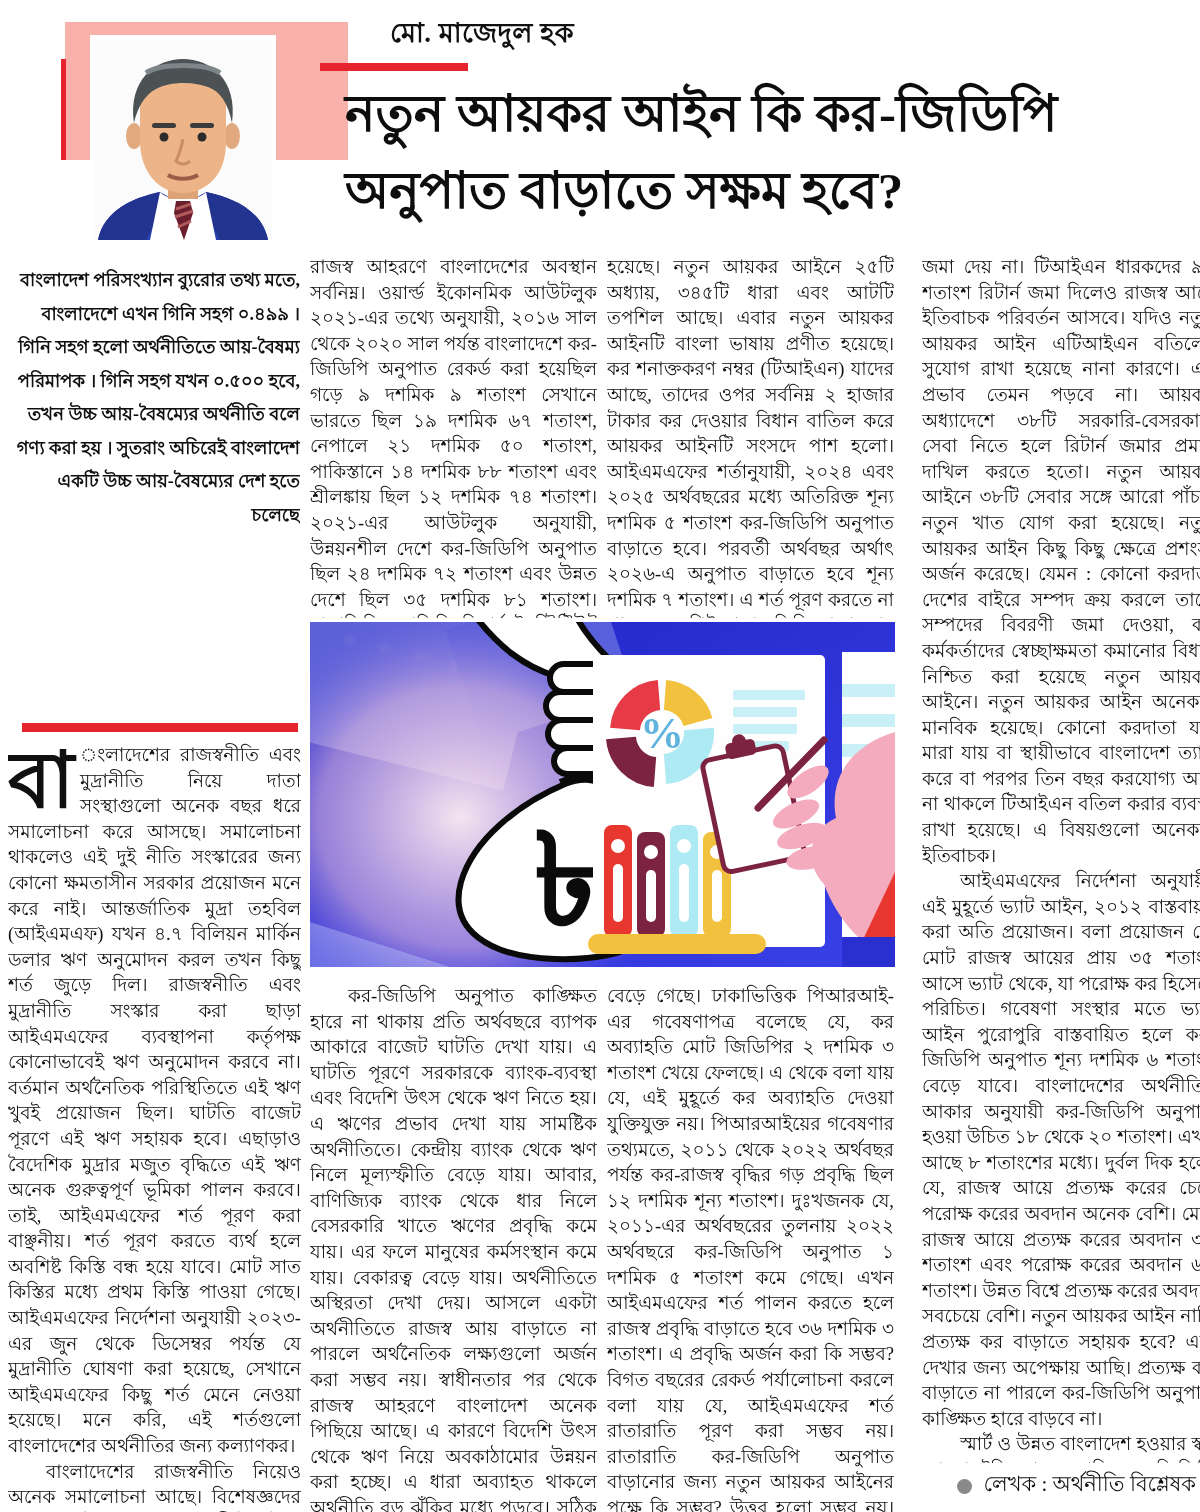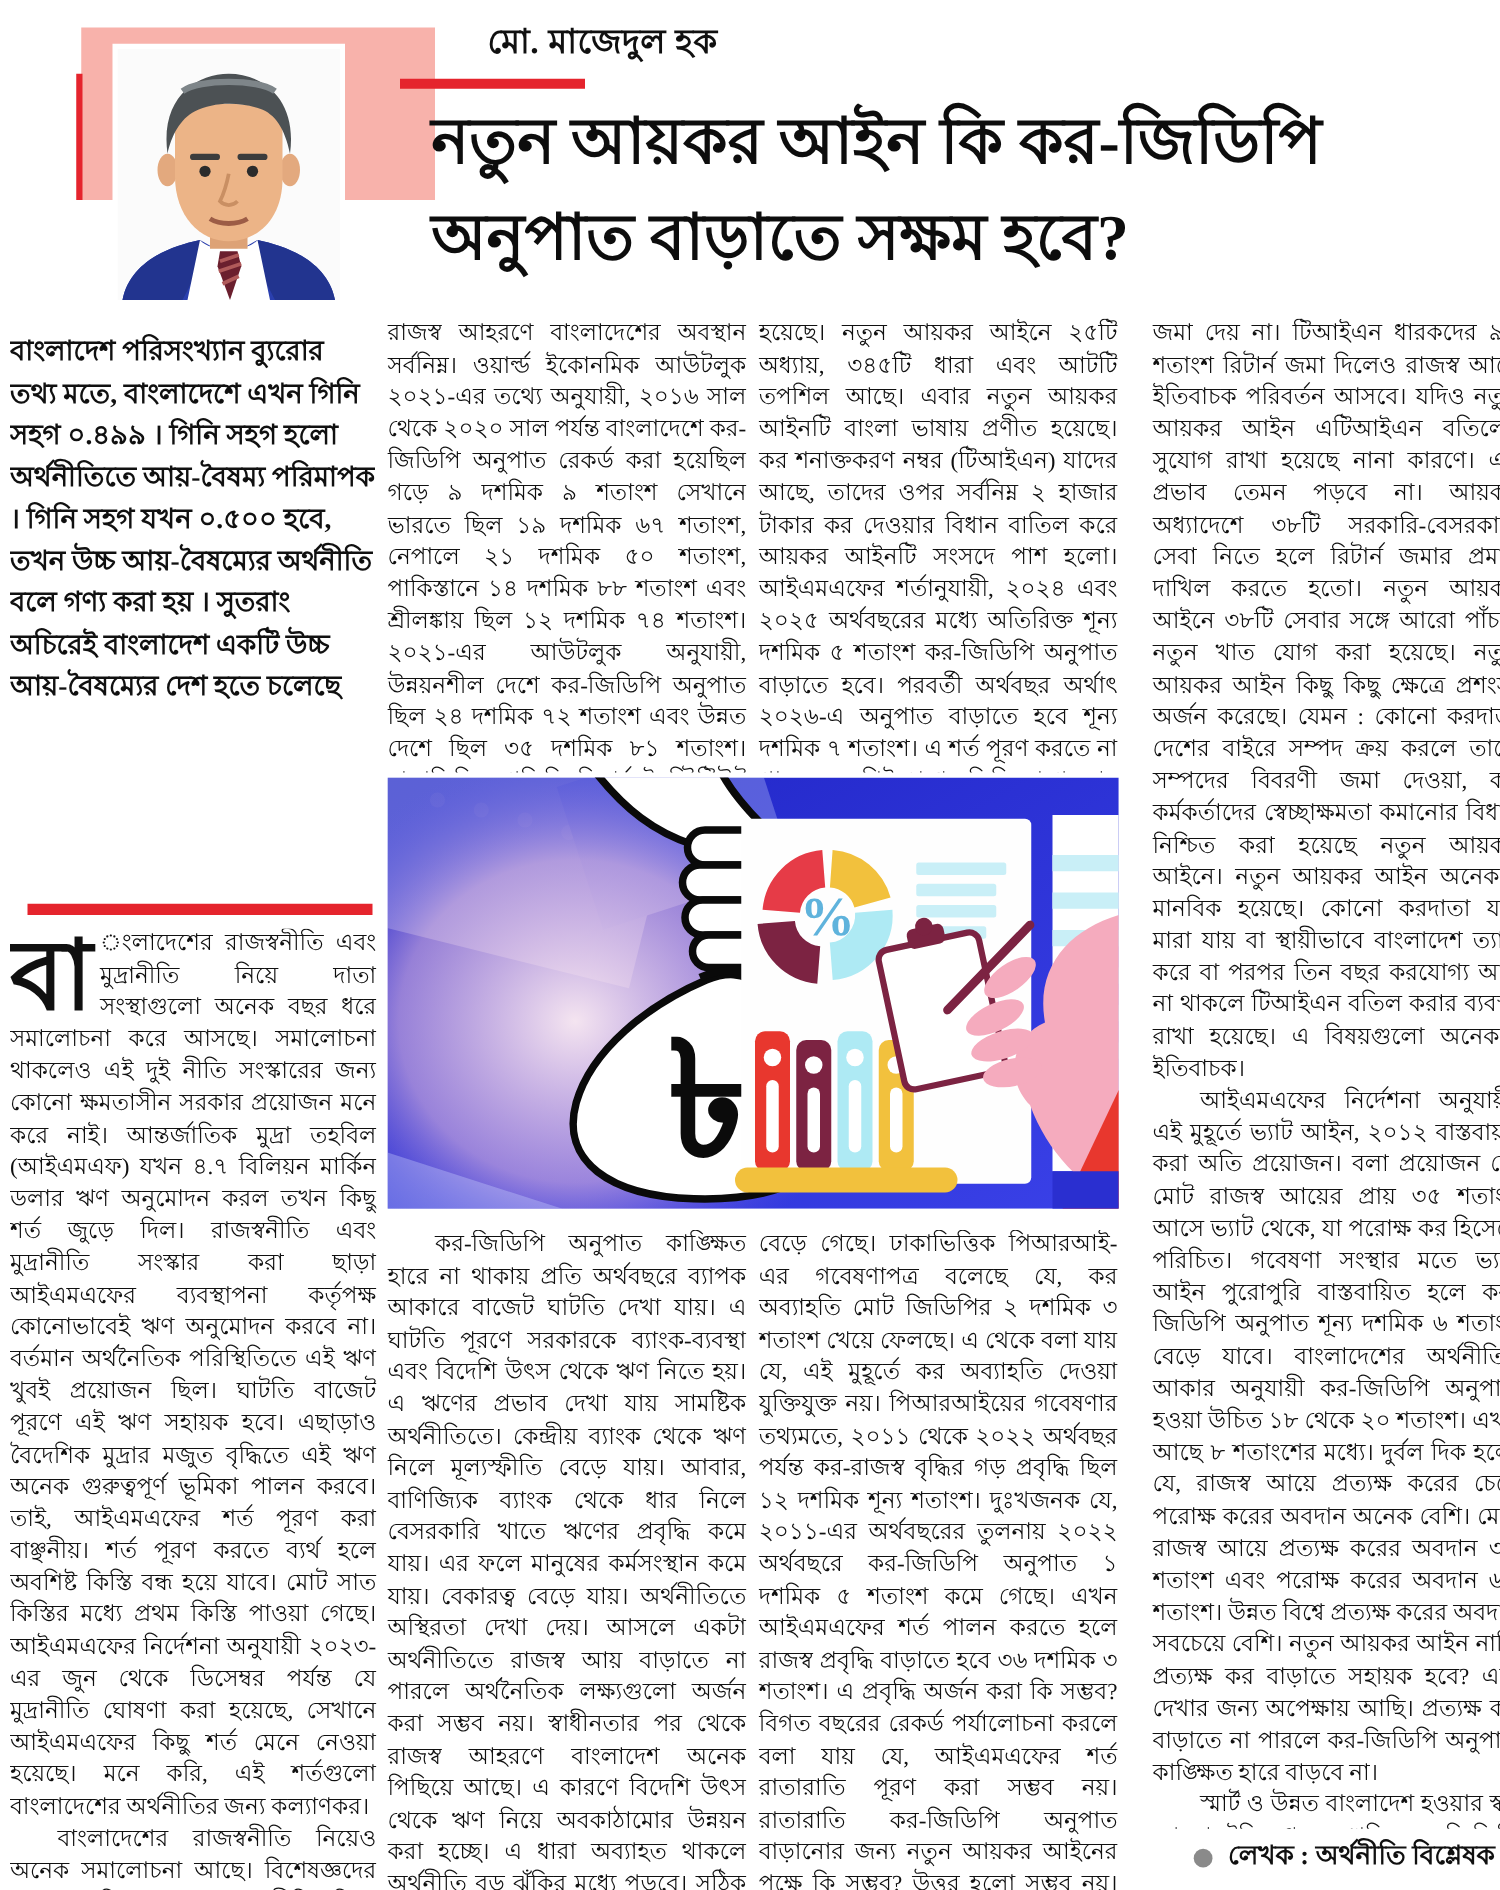--- a/index.html
+++ b/index.html
@@ -13,21 +13,21 @@
   .pink-box { position:absolute; left:65px; top:20px; width:283px; height:138px; background:#f8b2ab; }
   .red-sliver { position:absolute; left:61px; top:57px; width:5px; height:101px; background:#e5242d; }
   .photo-frame { position:absolute; left:90px; top:33px; width:186px; height:209px; background:#ffffff; padding:4px; }
   .photo-frame svg { width:100%; height:100%; display:block; }
   .author-name { position:absolute; left:390px; top:10px; font-size:27px; font-weight:bold; letter-spacing:0.5px; }
   .author-rule { position:absolute; left:320px; top:61px; width:148px; height:8px; background:#e5242d; }
   .headline { position:absolute; left:345px; top:74px; width:860px; font-size:51px; line-height:77px; font-weight:bold; color:#0d0d0d; }
   
   .pullquote {
     position:absolute; left:8px; top:262px; width:292px; height:452px;
-    font-size:22px; line-height:33.5px; font-weight:bold; text-align:left; overflow:hidden;
+    font-size:18px; line-height:33.5px; font-weight:bold; text-align:right; overflow:hidden;
   }
   .quote-rule { position:absolute; left:22px; top:721px; width:276px; height:9px; background:#e5242d; }
   
   .bodycol { position:absolute; font-size:18.5px; line-height:25.6px; text-align:justify; overflow:hidden; }
   .bodycol p { margin:0; }
   .bodycol p.indent { text-indent:38px; }
   #col1  { left:8px;   top:741px; width:293px; height:771px; }
   #col2t { left:310px; top:253px; width:287px; height:363px; }
   #col2b { left:310px; top:982px; width:287px; height:530px; }
   #col3t { left:607px; top:253px; width:287px; height:363px; }
@@ -36,21 +36,21 @@
   .dropcap {
     float:left; font-size:78px; line-height:64px; font-weight:bold;
     margin:6px 8px 0 0; letter-spacing:-2px;
   }
   
   .illustration { position:absolute; left:310px; top:620px; width:585px; height:345px; }
   .illustration svg { width:100%; height:100%; display:block; }
   
   .byline {
     position:absolute; left:903px; top:1466px; width:293px;
-    font-size:21px; font-weight:bold; text-align:right;
+    font-size:21px; font-weight:normal; text-align:right;
   }
   .byline .dot { display:inline-block; width:15px; height:15px; border-radius:50%; background:#8a8a8a; margin-right:12px; vertical-align:middle; }
 </style>
 </head>
 <body>
 
 <div class="page">
 
   <div class="pink-box"></div>
   <div class="red-sliver"></div>

